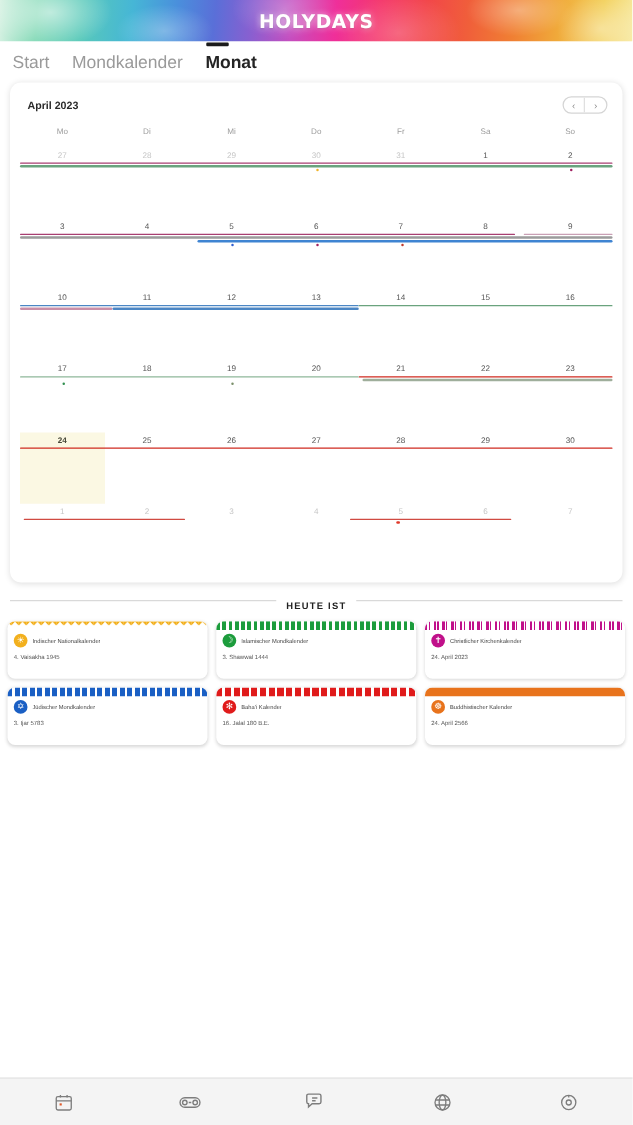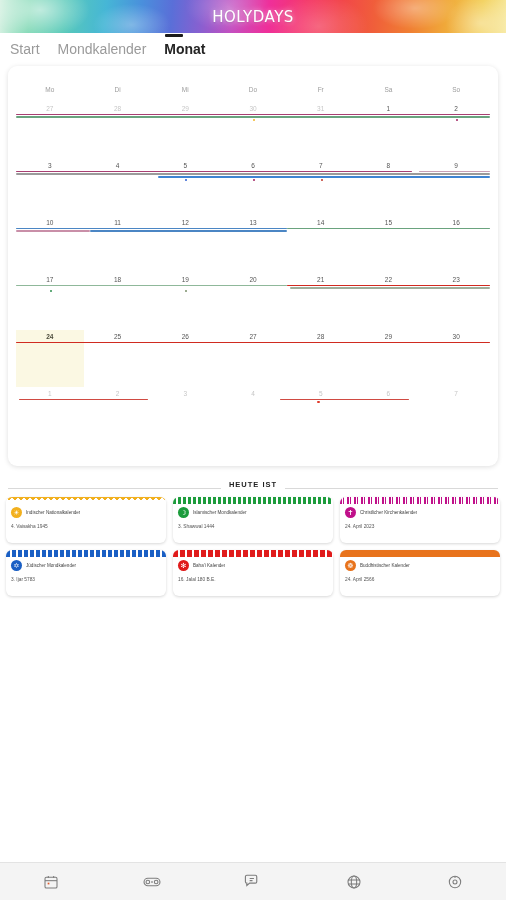--- a/index.html
+++ b/index.html
@@ -34,21 +34,21 @@
       radial-gradient(ellipse 50px 40px at 95% 70%, rgba(255,255,255,.40), transparent 70%);
     mix-blend-mode: screen;
   }
   .banner-title {
     position: absolute;
     left: 0; right: 0; top: 50%;
     transform: translateY(-50%);
     text-align: center;
     color: #ffffff;
     font-size: 15px;
-    font-weight: normal;
+    font-weight: bold;
     letter-spacing: 0.5px;
     text-shadow: 0 0 5px rgba(255,255,255,.65), 0 1px 2px rgba(0,0,0,.18);
     font-family: "DejaVu Sans", sans-serif;
   }
 
   
   .tabbar {
     display: flex;
     align-items: flex-end;
     gap: 18px;
@@ -162,21 +162,21 @@
   }
   .dot {
     position: absolute;
     width: 2.2px; height: 2.2px;
     border-radius: 50%;
   }
 
   
   .today-sep {
     display: flex;
-    align-items: flex-end;
+    align-items: flex-start;
     gap: 8px;
     margin: 14px 8px 8px 8px;
   }
   .today-sep .line { flex: 1; height: 1px; background: #d9d9d9; }
   .today-sep .lbl {
     font-size: 7.5px;
     font-weight: bold;
     letter-spacing: 1px;
     color: #222;
   }
@@ -253,20 +253,27 @@
   <div class="banner-title">HOLYDAYS</div>
 </div>
 
 <div class="tabbar" id="tabbar">
     <div class="tab">Start</div>
     <div class="tab">Mondkalender</div>
     <div class="tab active">Monat</div>
   </div>
 
 <div class="cal-card">
+  <div class="cal-top">
+    <div class="cal-month">April 2023</div>
+    <div class="cal-nav">
+      <div>‹</div>
+      <div>›</div>
+    </div>
+  </div>
   <div class="weekdays" id="weekdays">
       <span>Mo</span>
       <span>Di</span>
       <span>Mi</span>
       <span>Do</span>
       <span>Fr</span>
       <span>Sa</span>
       <span>So</span>
     </div>
   <div class="weeks" id="weeks">

